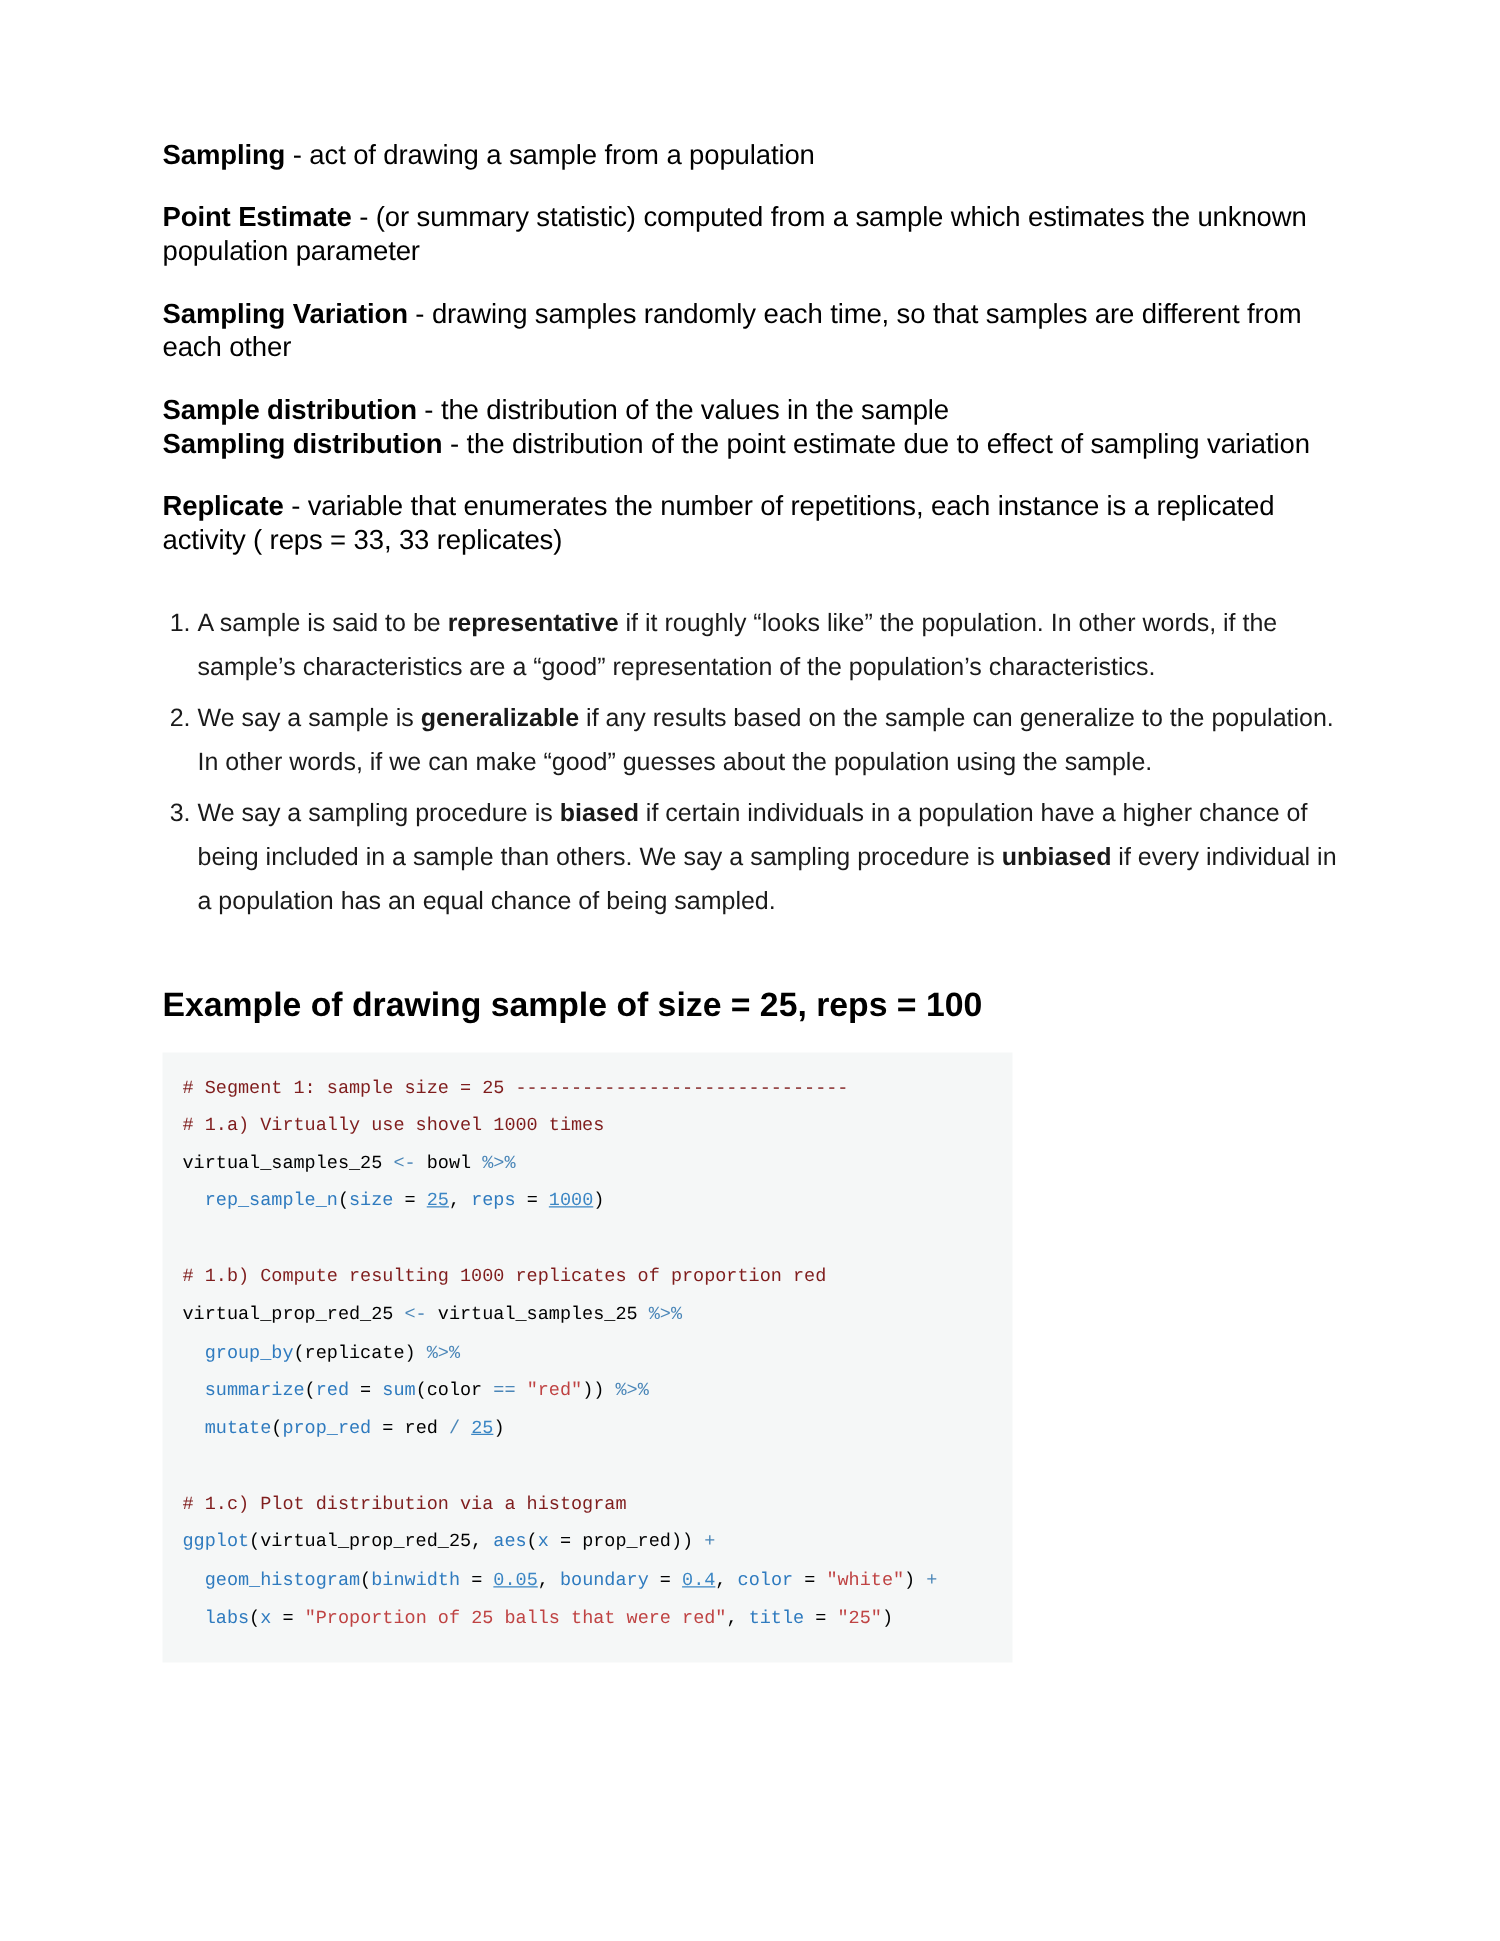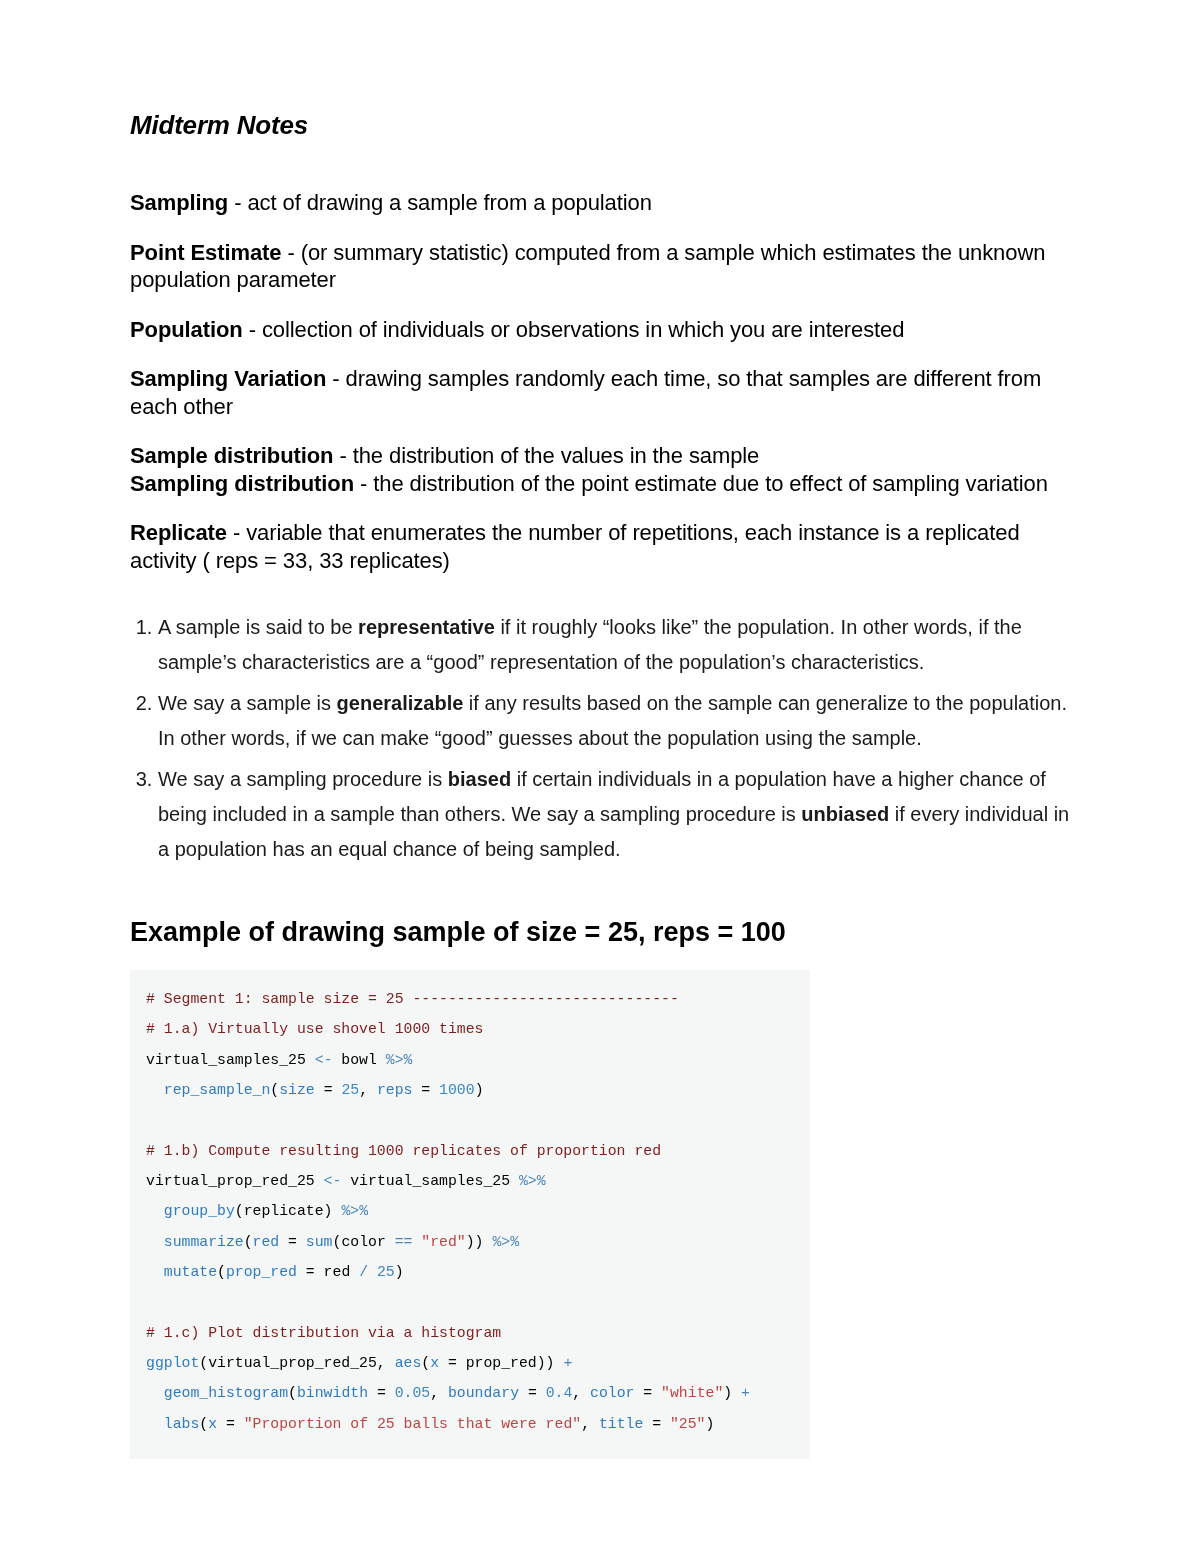--- a/index.html
+++ b/index.html
@@ -54,42 +54,38 @@
     width: 680px;
     white-space: pre;
     overflow: hidden;
   }
   
   .c  { color: #7f1d1d; }   
   .k  { color: #000000; }                          
   .op { color: #4a86b8; }                          
   .fn { color: #2f7bbf; }                          
   .nm { color: #2f7bbf; }                          
-  .nu { color: #3b86c4; }                          
+  .nu { color: #3b86c4; text-decoration: underline; }                          
   .st { color: #bf4343; }                          
   .eq { color: #000; }                             
 </style>
 </head>
 <body>
 
 <div class="page">
 
-  <h1 class="title">Midterm Notes</h1>
 
   <p class="def">
     <span class="term">Sampling</span><span> - act of drawing a sample from a population</span>
   </p>
 
   <p class="def">
     <span class="term">Point Estimate</span><span> - (or summary statistic) computed from a sample which estimates the unknown population parameter</span>
   </p>
 
-  <p class="def">
-    <span class="term">Population</span><span> - collection of individuals or observations in which you are interested</span>
-  </p>
 
 
   <p class="def">
     <span class="term">Sampling Variation</span><span> - drawing samples randomly each time, so that samples are different from each other</span>
   </p>
 
   <div class="def-group">
     <p class="def nomargin">
       <span class="term">Sample distribution</span><span> - the distribution of the values in the sample</span>
     </p>

